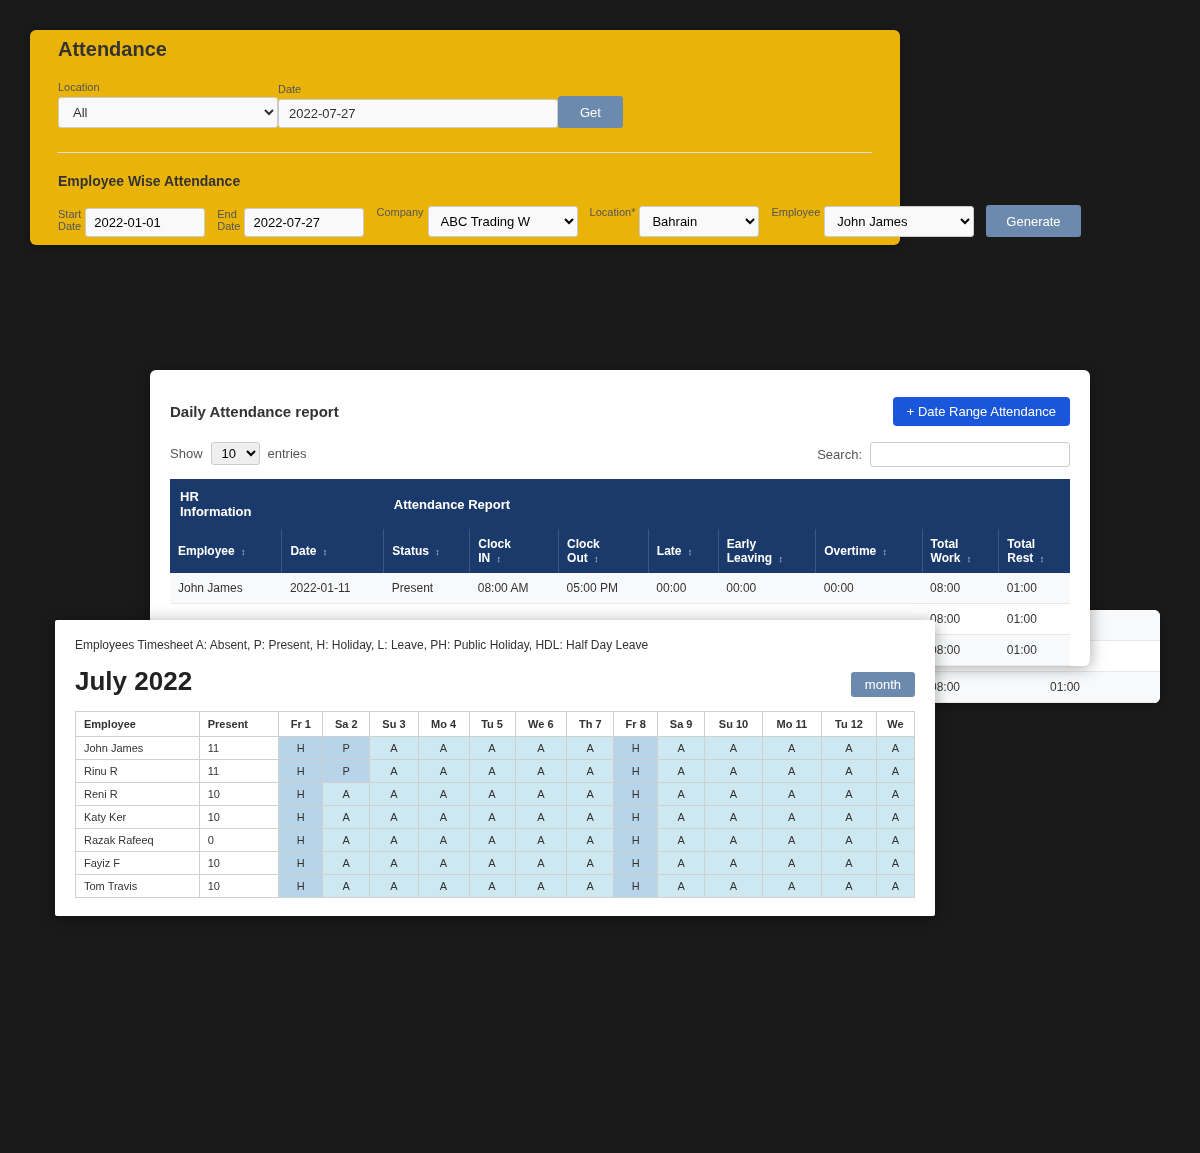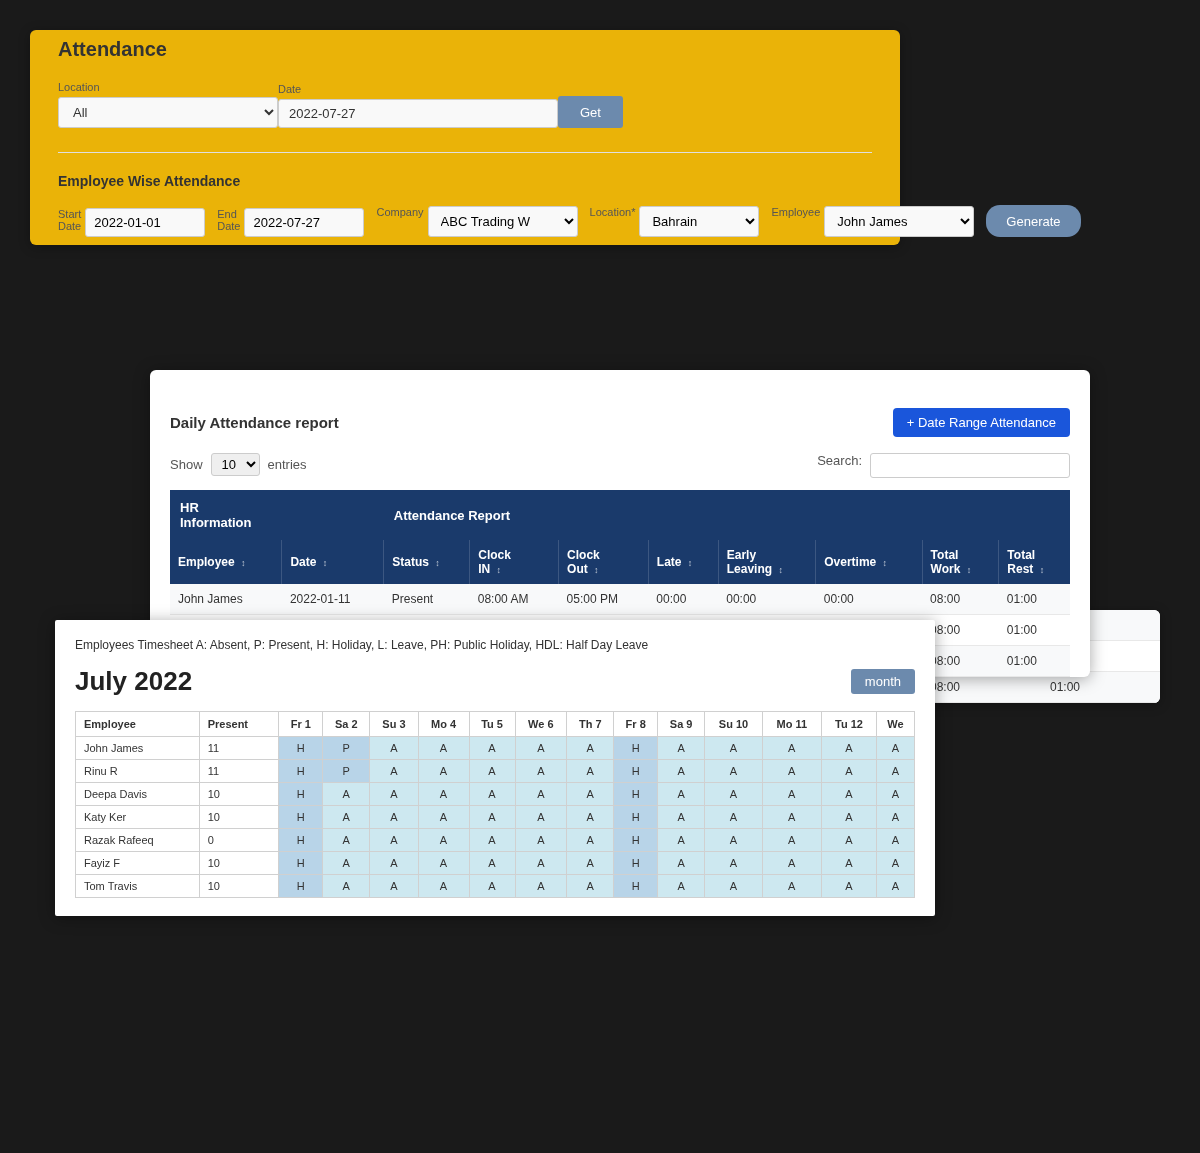--- a/index.html
+++ b/index.html
@@ -115,37 +115,37 @@
       background: #f9f9f9;
       width: 120px;
     }
     .filter-group2-wide select {
       width: 150px;
     }
     .btn-generate {
       background: #6c8aad;
       color: #fff;
       border: none;
-      border-radius: 14px;
+      border-radius: 3px;
       padding: 7px 20px;
       font-size: 13px;
       cursor: pointer;
       height: 32px;
     }
 
     
     .card-daily {
       position: absolute;
       top: 370px;
       left: 150px;
       width: 940px;
       background: #fff;
       border-radius: 6px;
       box-shadow: 0 2px 16px rgba(0,0,0,0.35);
-      padding: 38px 20px 0 20px;
+      padding: 27px 20px 0 20px;
       z-index: 4;
     }
     .card-daily-header {
       display: flex;
       justify-content: space-between;
       align-items: center;
       margin-bottom: 16px;
     }
     .card-daily-header h3 {
       font-size: 15px;
@@ -172,21 +172,21 @@
     }
     .show-entries select {
       border: 1px solid #ccc;
       border-radius: 3px;
       padding: 2px 6px;
       font-size: 13px;
     }
     .search-row {
       display: flex;
       justify-content: flex-end;
-      align-items: flex-start;
+      align-items: center;
       gap: 8px;
       margin-bottom: 0;
     }
     .search-row-wrapper {
       display: flex;
       justify-content: space-between;
       align-items: center;
       margin-bottom: 12px;
     }
     .search-row label {
@@ -257,21 +257,21 @@
       z-index: 5;
     }
     .timesheet-legend {
       font-size: 12px;
       color: #333;
       margin-bottom: 14px;
     }
     .timesheet-header {
       display: flex;
       justify-content: space-between;
-      align-items: center;
+      align-items: flex-end;
       margin-bottom: 14px;
     }
     .timesheet-header h2 {
       font-size: 26px;
       font-weight: 700;
       color: #222;
     }
     .btn-month {
       background: #6c8aad;
       color: #fff;
@@ -537,21 +537,21 @@
           <td class="cell-A">A</td>
           <td class="cell-A">A</td>
           <td class="cell-H">H</td>
           <td class="cell-A">A</td>
           <td class="cell-A">A</td>
           <td class="cell-A">A</td>
           <td class="cell-A">A</td>
           <td class="cell-A">A</td>
         </tr>
         <tr>
-          <td class="cell-emp">Deepa Davis</td>
+          <td class="cell-emp">Reni R</td>
           <td class="cell-num">10</td>
           <td class="cell-H">H</td>
           <td class="cell-A">A</td>
           <td class="cell-A">A</td>
           <td class="cell-A">A</td>
           <td class="cell-A">A</td>
           <td class="cell-A">A</td>
           <td class="cell-A">A</td>
           <td class="cell-H">H</td>
           <td class="cell-A">A</td>

